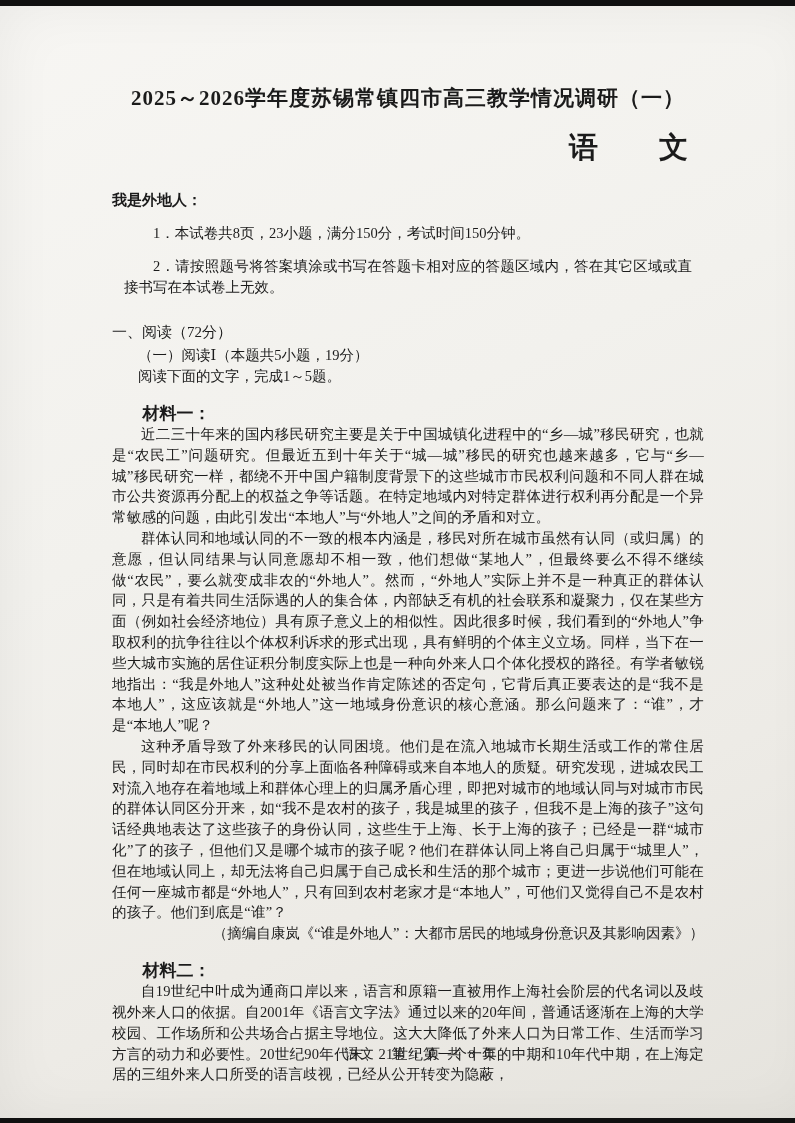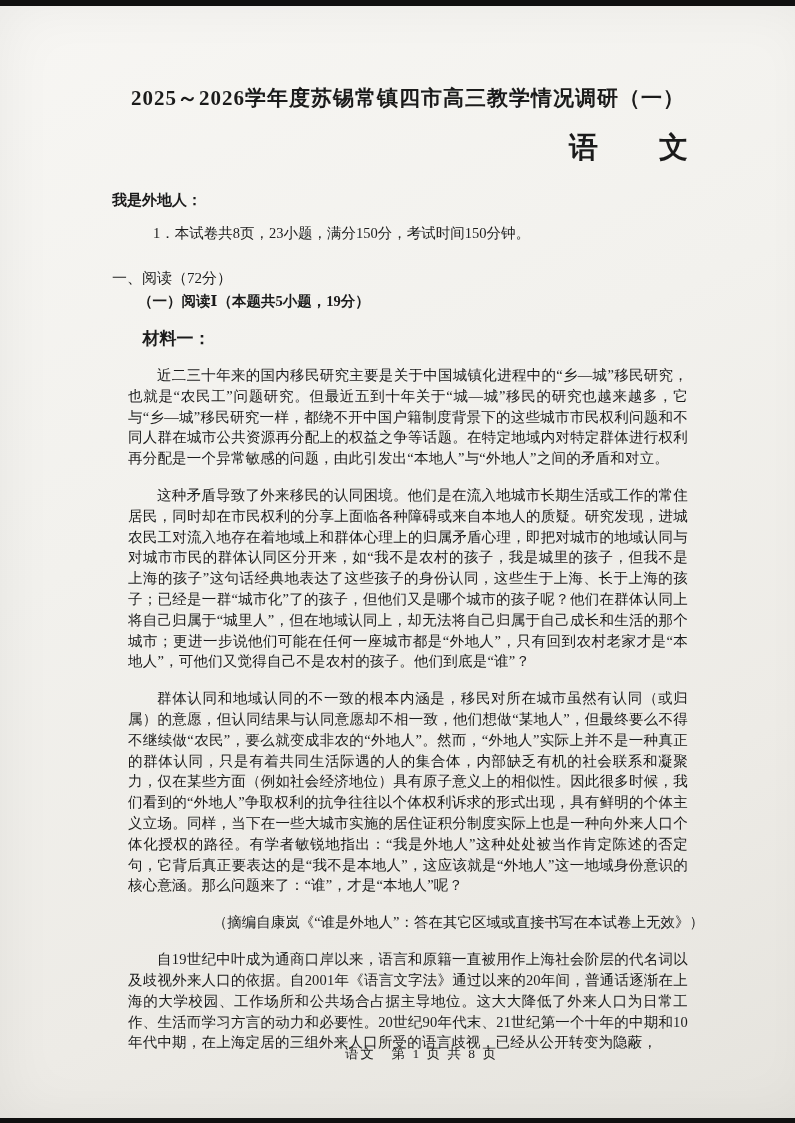--- a/index.html
+++ b/index.html
@@ -62,39 +62,39 @@
     text-align: justify;
   }
   .section-heading {
     margin-top: 24px;
     font-weight: 400;
     font-size: 15px;
     line-height: 21px;
   }
   .sub-heading {
     margin-top: 2px;
-    font-weight: 700;
+    font-weight: 400;
     font-size: 14.5px;
     line-height: 21px;
     text-indent: 1.8em;
   }
   .instruction {
     font-size: 14.5px;
     line-height: 21px;
     text-indent: 1.8em;
   }
   .material-label {
     font-weight: 700;
     font-size: 17px;
     line-height: 21px;
     text-indent: 1.8em;
     margin-top: 16px;
   }
   .para {
-    margin: 16px;
+    margin: 0;
     font-size: 14.5px;
     line-height: 20.8px;
     text-indent: 2em;
     text-align: justify;
     letter-spacing: 0.2px;
   }
   .attribution {
     margin: 0;
     font-size: 14.5px;
     line-height: 21px;
@@ -118,28 +118,31 @@
   <div class="edge top"></div>
   <div class="edge bottom"></div>
 
   <div class="content">
     <h1 class="title">2025～2026学年度苏锡常镇四市高三教学情况调研（一）</h1>
     <h2 class="subject">语　文</h2>
 
     <div class="notice">
       <div class="notice-heading">我是外地人：</div>
       <p class="notice-item">1．本试卷共8页，23小题，满分150分，考试时间150分钟。</p>
+      <p class="notice-item">2．请按照题号将答案填涂或书写在答题卡相对应的答题区域内，答在其它区域或直接书写在本试卷上无效。</p>
     </div>
 
     <div class="section-heading">一、阅读（72分）</div>
     <div class="sub-heading">（一）阅读Ⅰ（本题共5小题，19分）</div>
+    <div class="instruction">阅读下面的文字，完成1～5题。</div>
 
     <div class="material-label">材料一：</div>
     <p class="para">近二三十年来的国内移民研究主要是关于中国城镇化进程中的“乡—城”移民研究，也就是“农民工”问题研究。但最近五到十年关于“城—城”移民的研究也越来越多，它与“乡—城”移民研究一样，都绕不开中国户籍制度背景下的这些城市市民权利问题和不同人群在城市公共资源再分配上的权益之争等话题。在特定地域内对特定群体进行权利再分配是一个异常敏感的问题，由此引发出“本地人”与“外地人”之间的矛盾和对立。</p>
+    <p class="para">群体认同和地域认同的不一致的根本内涵是，移民对所在城市虽然有认同（或归属）的意愿，但认同结果与认同意愿却不相一致，他们想做“某地人”，但最终要么不得不继续做“农民”，要么就变成非农的“外地人”。然而，“外地人”实际上并不是一种真正的群体认同，只是有着共同生活际遇的人的集合体，内部缺乏有机的社会联系和凝聚力，仅在某些方面（例如社会经济地位）具有原子意义上的相似性。因此很多时候，我们看到的“外地人”争取权利的抗争往往以个体权利诉求的形式出现，具有鲜明的个体主义立场。同样，当下在一些大城市实施的居住证积分制度实际上也是一种向外来人口个体化授权的路径。有学者敏锐地指出：“我是外地人”这种处处被当作肯定陈述的否定句，它背后真正要表达的是“我不是本地人”，这应该就是“外地人”这一地域身份意识的核心意涵。那么问题来了：“谁”，才是“本地人”呢？</p>
     <p class="para">这种矛盾导致了外来移民的认同困境。他们是在流入地城市长期生活或工作的常住居民，同时却在市民权利的分享上面临各种障碍或来自本地人的质疑。研究发现，进城农民工对流入地存在着地域上和群体心理上的归属矛盾心理，即把对城市的地域认同与对城市市民的群体认同区分开来，如“我不是农村的孩子，我是城里的孩子，但我不是上海的孩子”这句话经典地表达了这些孩子的身份认同，这些生于上海、长于上海的孩子；已经是一群“城市化”了的孩子，但他们又是哪个城市的孩子呢？他们在群体认同上将自己归属于“城里人”，但在地域认同上，却无法将自己归属于自己成长和生活的那个城市；更进一步说他们可能在任何一座城市都是“外地人”，只有回到农村老家才是“本地人”，可他们又觉得自己不是农村的孩子。他们到底是“谁”？</p>
-    <p class="para">群体认同和地域认同的不一致的根本内涵是，移民对所在城市虽然有认同（或归属）的意愿，但认同结果与认同意愿却不相一致，他们想做“某地人”，但最终要么不得不继续做“农民”，要么就变成非农的“外地人”。然而，“外地人”实际上并不是一种真正的群体认同，只是有着共同生活际遇的人的集合体，内部缺乏有机的社会联系和凝聚力，仅在某些方面（例如社会经济地位）具有原子意义上的相似性。因此很多时候，我们看到的“外地人”争取权利的抗争往往以个体权利诉求的形式出现，具有鲜明的个体主义立场。同样，当下在一些大城市实施的居住证积分制度实际上也是一种向外来人口个体化授权的路径。有学者敏锐地指出：“我是外地人”这种处处被当作肯定陈述的否定句，它背后真正要表达的是“我不是本地人”，这应该就是“外地人”这一地域身份意识的核心意涵。那么问题来了：“谁”，才是“本地人”呢？</p>
-    <p class="attribution">（摘编自康岚《“谁是外地人”：答在其它区域或直接书写在本试卷上无效》）</p>
+    <p class="attribution">（摘编自康岚《“谁是外地人”：大都市居民的地域身份意识及其影响因素》）</p>
 
+    <div class="material-label">材料二：</div>
     <p class="para">自19世纪中叶成为通商口岸以来，语言和原籍一直被用作上海社会阶层的代名词以及歧视外来人口的依据。自2001年《语言文字法》通过以来的20年间，普通话逐渐在上海的大学校园、工作场所和公共场合占据主导地位。这大大降低了外来人口为日常工作、生活而学习方言的动力和必要性。20世纪90年代末、21世纪第一个十年的中期和10年代中期，在上海定居的三组外来人口所受的语言歧视，已经从公开转变为隐蔽，</p>
   </div>
 
   <div class="footer">语文　第 1 页 共 8 页</div>
 </div>
 
 </body></html>

